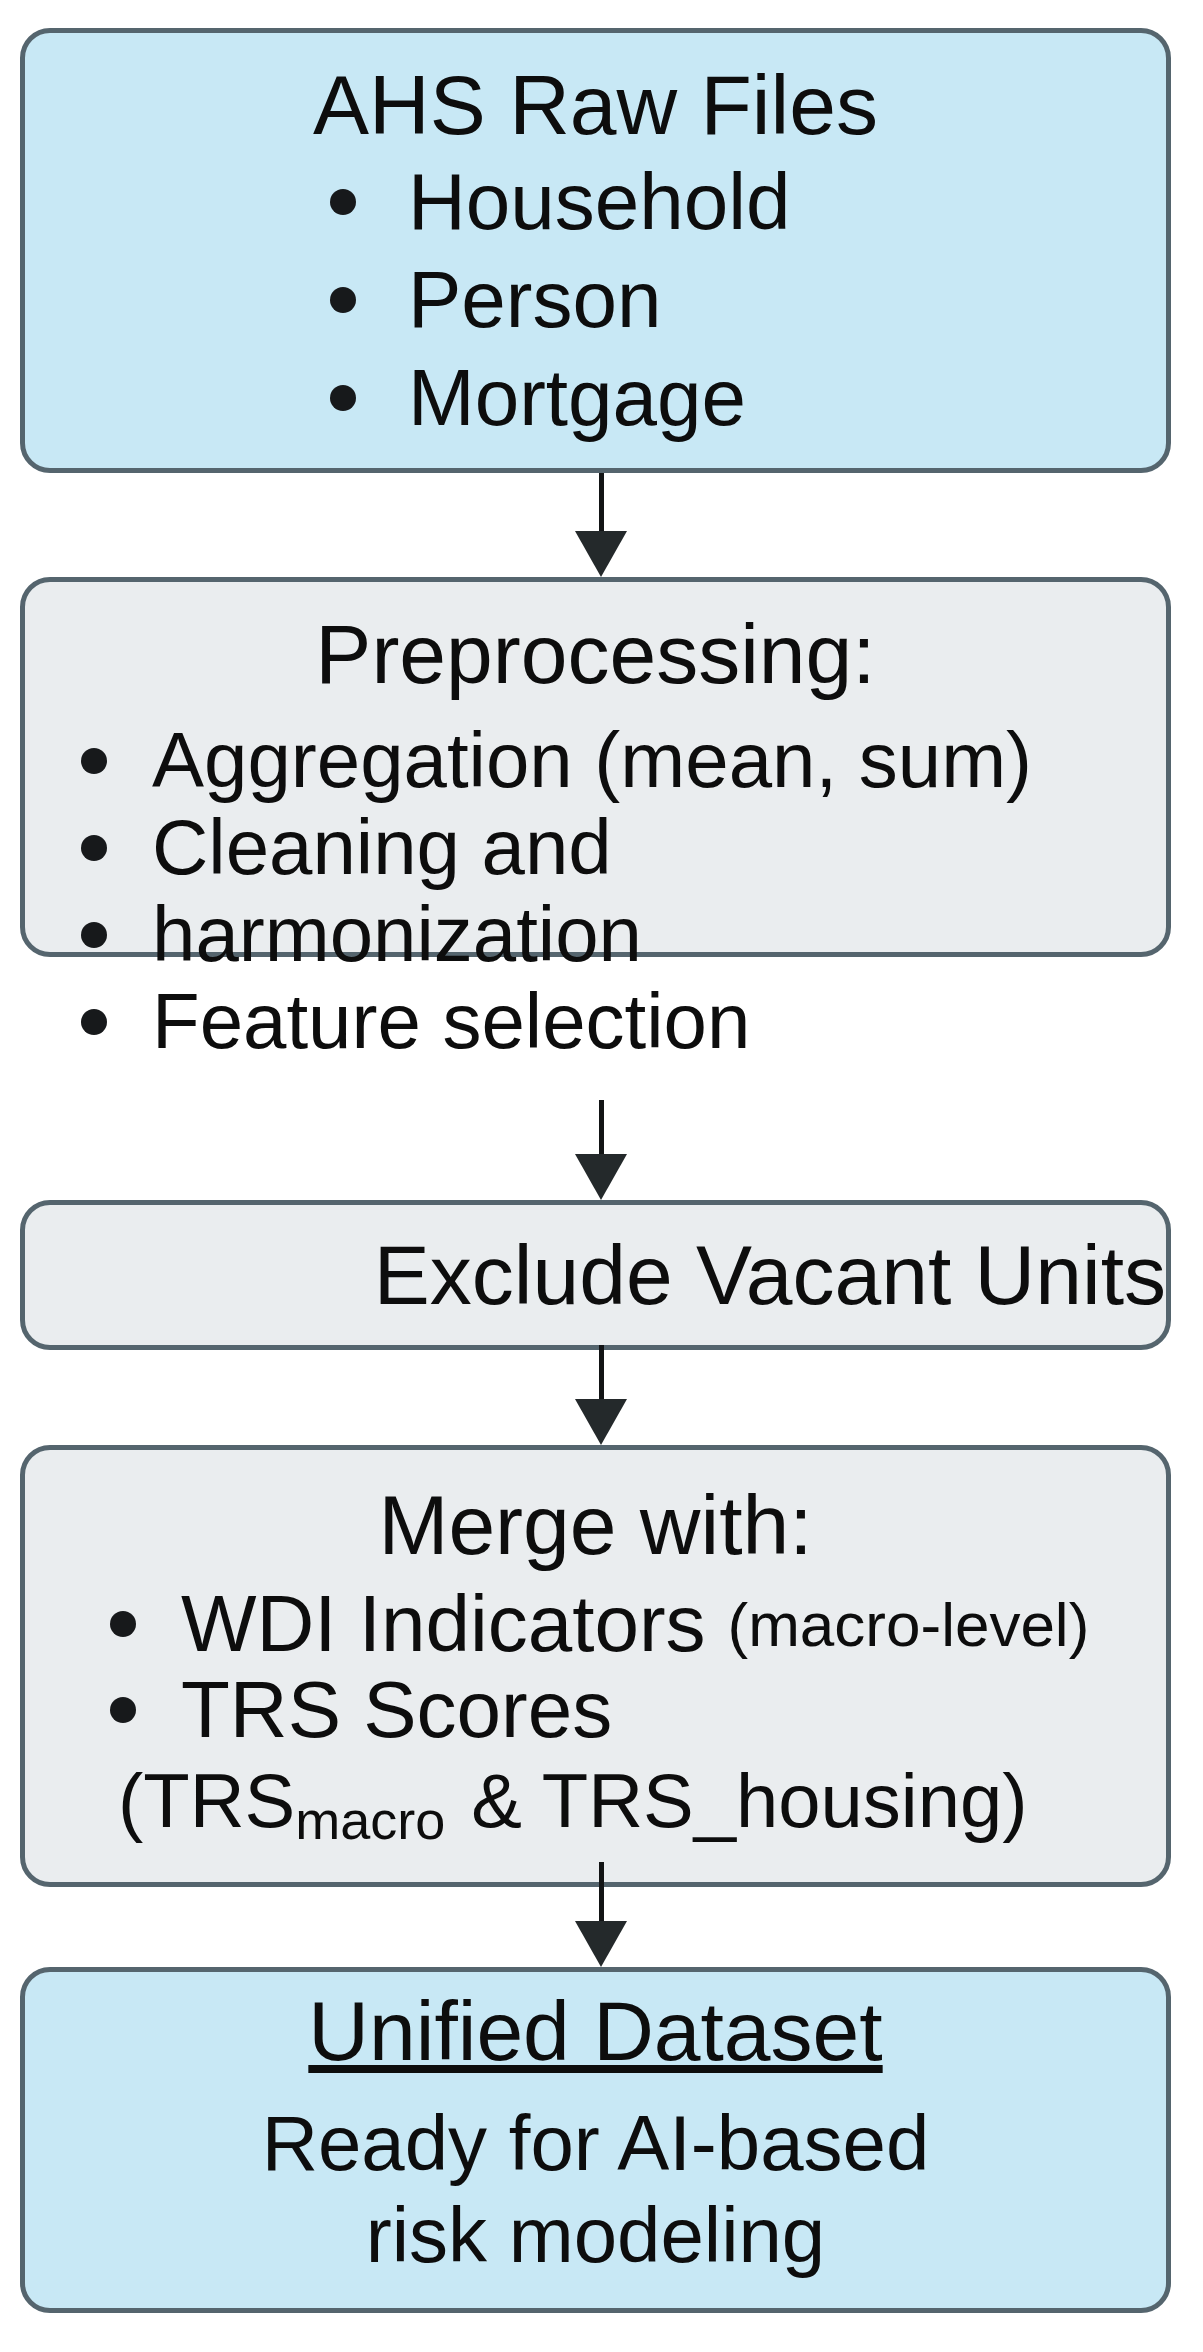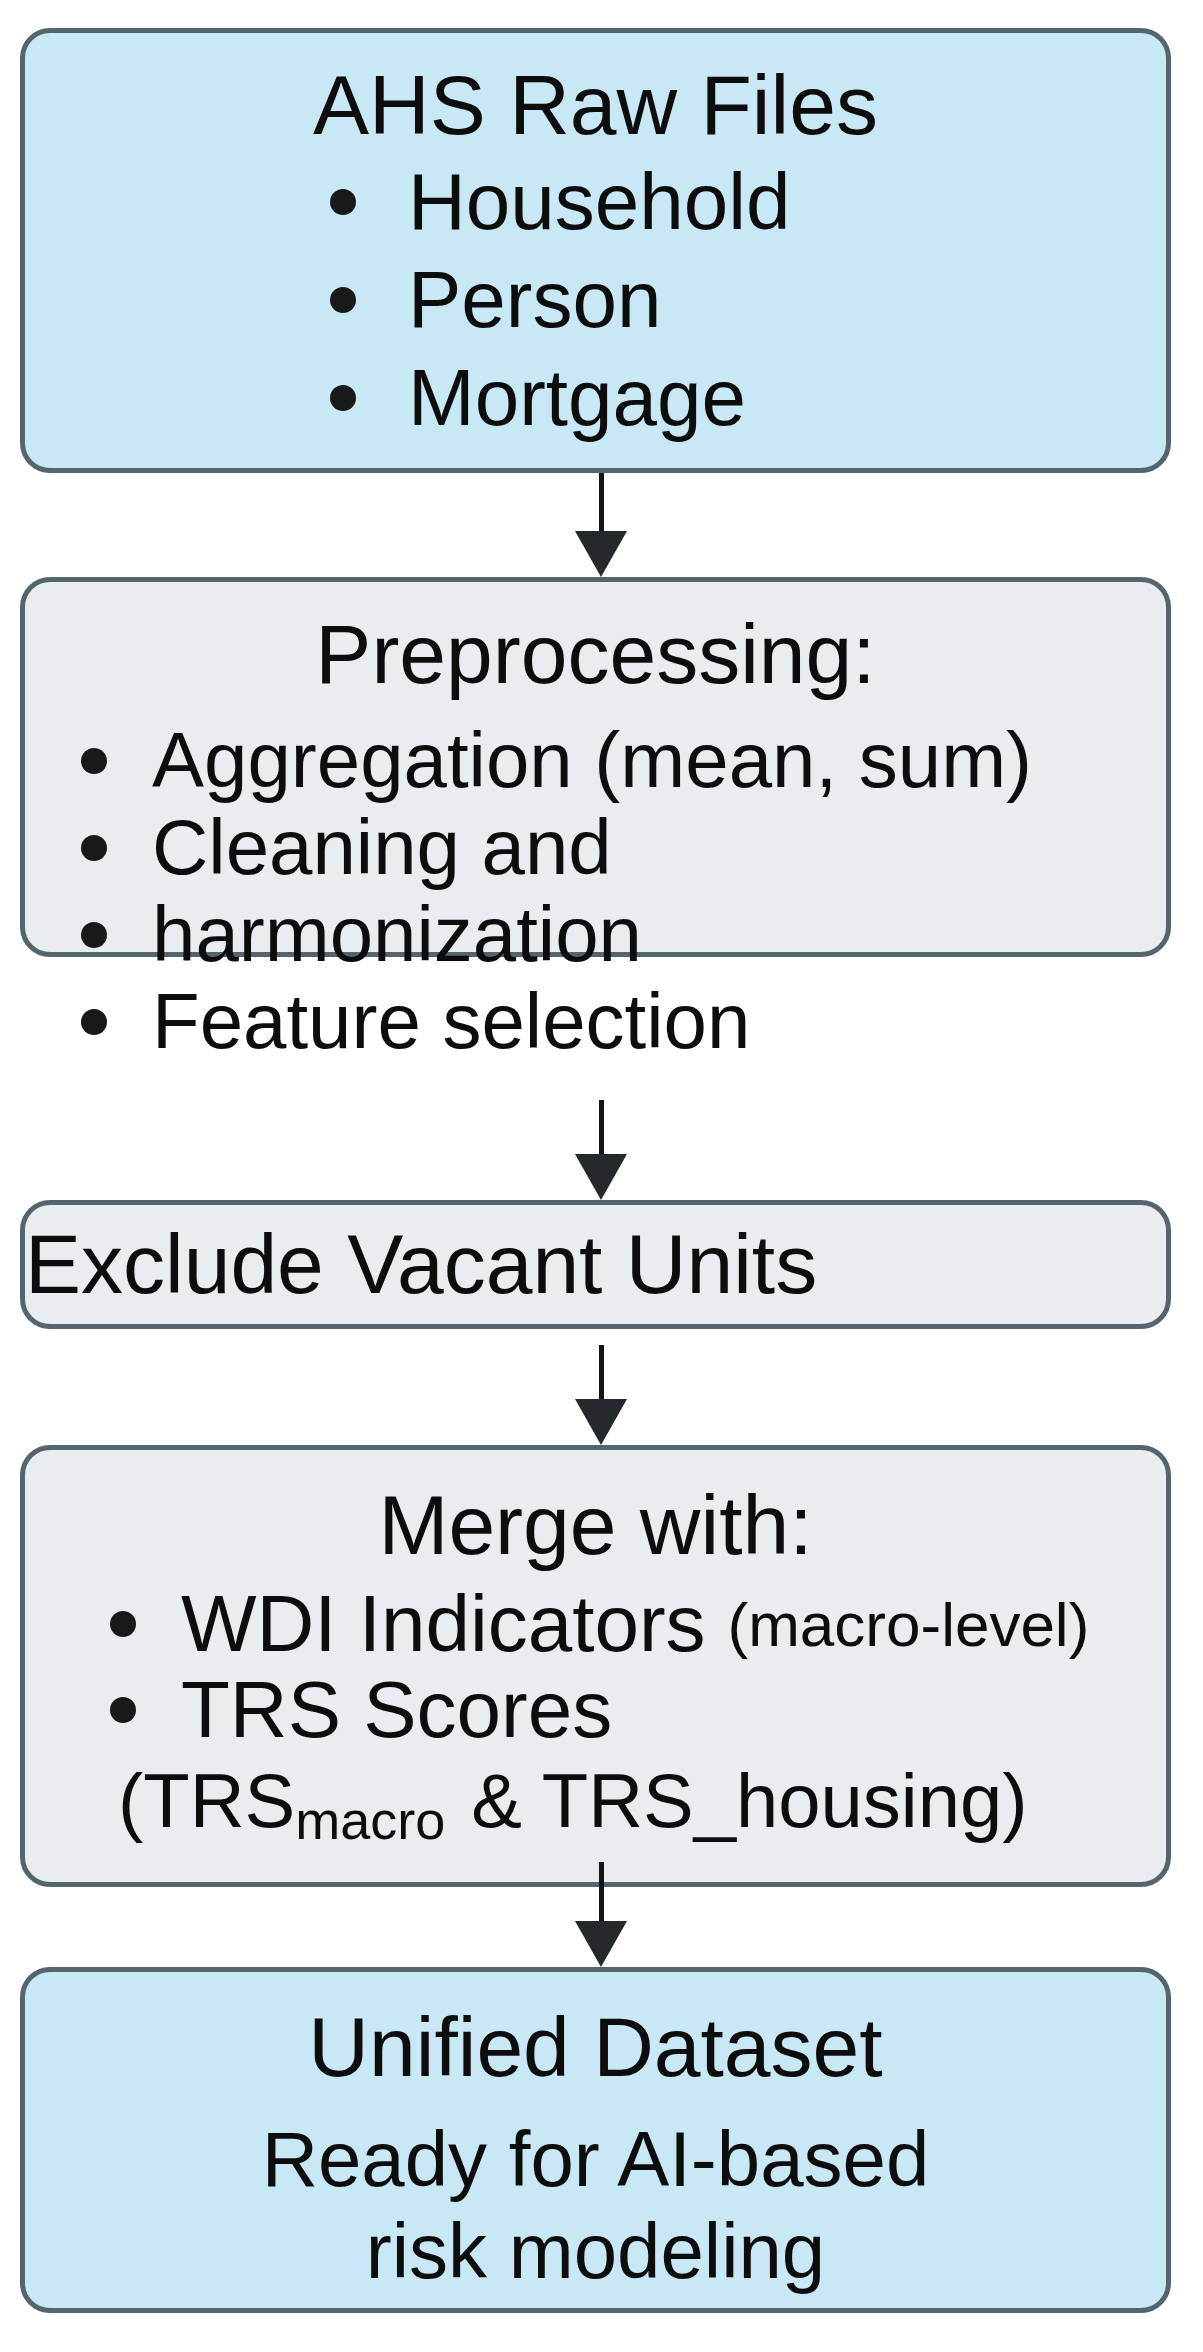--- a/index.html
+++ b/index.html
@@ -24,34 +24,34 @@
     left:20px;
     width:1151px;
     box-sizing:border-box;
     border:5px solid var(--border);
     border-radius:30px;
   }
   .box.blue{background:var(--blue-fill);}
   .box.gray{background:var(--gray-fill);}
   #box1{top:28px;height:445px;}
   #box2{top:577px;height:380px;}
-  #box3{top:1200px;height:129px;display:flex;align-items:center;justify-content:flex-start;}
+  #box3{top:1200px;height:150px;display:flex;align-items:center;justify-content:flex-end;}
   #box4{top:1445px;height:442px;}
   #box5{top:1967px;height:346px;text-align:center;}
 
   .box-title{
     text-align:center;
     font-size:84px;
     line-height:95px;
     margin:25px 0 0 0;
     font-weight:normal;
   }
   #box3 .box-title{margin:0;}
   #box4 .box-title{margin-top:28px;}
-  #box5 .box-title{margin-top:28px;}
+  #box5 .box-title{margin-top:12px;text-decoration:underline;}
 
   ul.bullets{list-style:none;margin:0;padding:0;}
   ul.bullets li{display:flex;align-items:center;}
   .dot{
     flex:none;
     width:26px;height:26px;
     border-radius:50%;
     background:#17191b;
   }
   

